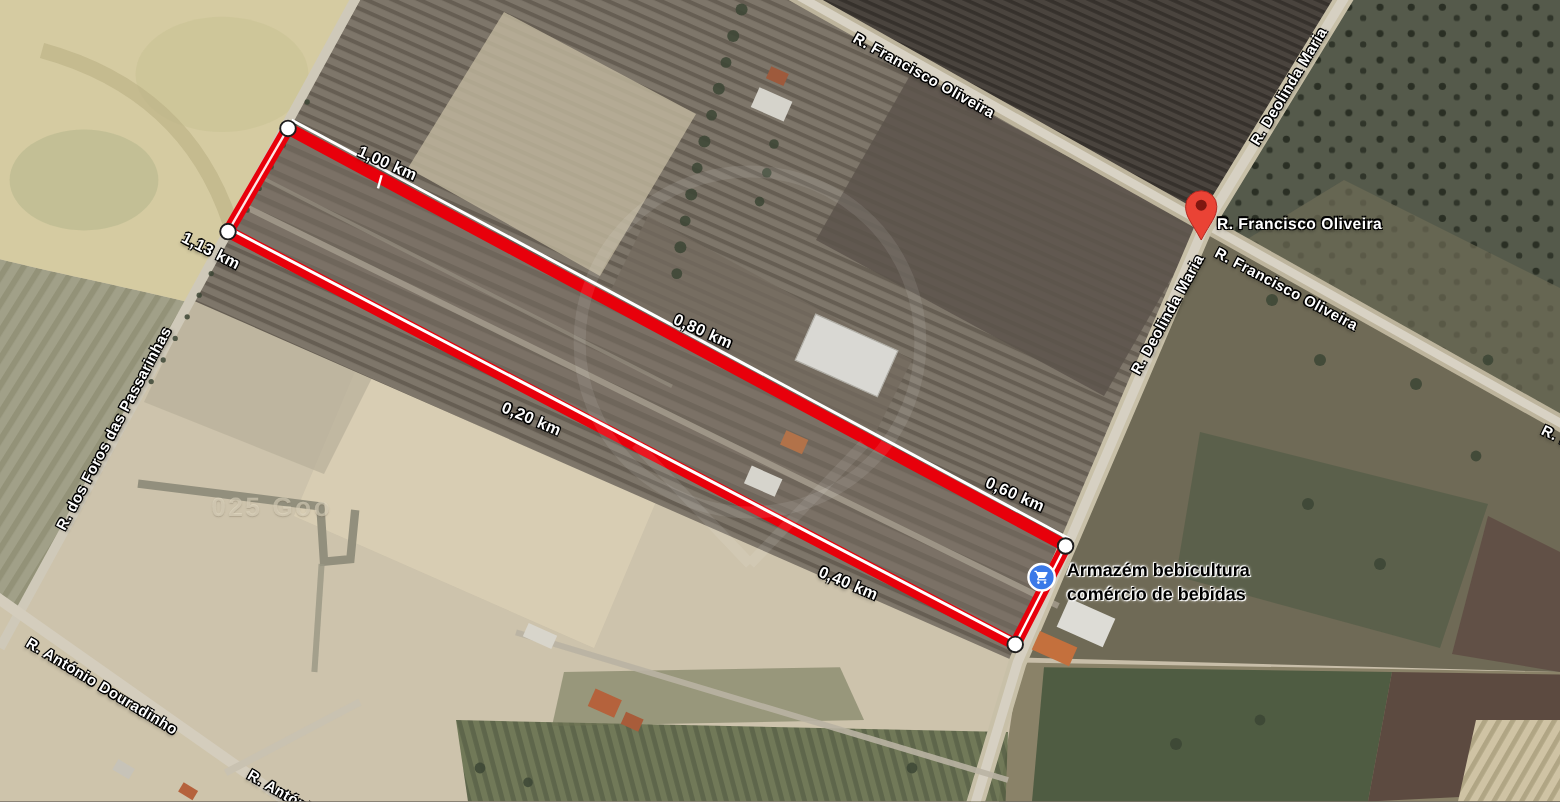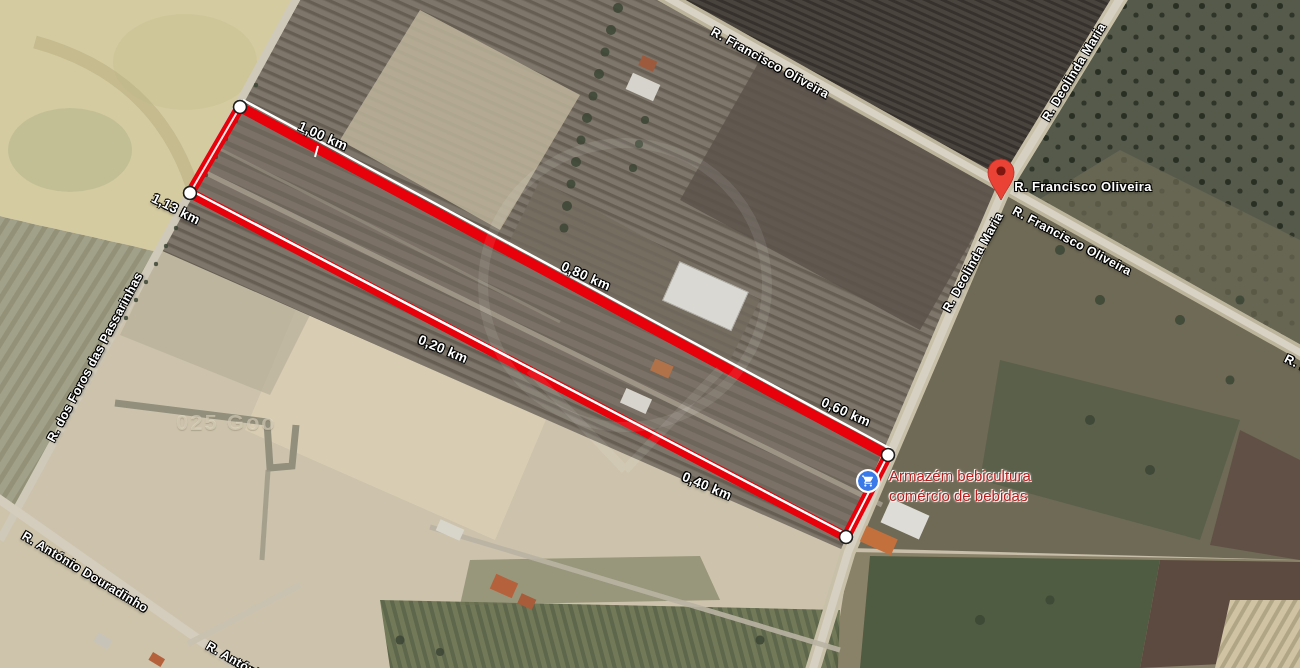--- a/index.html
+++ b/index.html
@@ -24,21 +24,21 @@
   
   .slabel,.dist{
     position:absolute;z-index:6;white-space:nowrap;color:#fff;font-weight:bold;
     text-shadow:-1px -1px 0 #000,1px -1px 0 #000,-1px 1px 0 #000,1px 1px 0 #000,0 2px 3px rgba(0,0,0,.45);
     letter-spacing:.4px;
   }
   .slabel{font-size:12.5px;}
   .dist{font-size:13.5px;}
   .poi-label{
     position:absolute;left:889px;top:466px;z-index:7;
-    font-size:15px;font-weight:normal;color:#b91c1c;line-height:20px;
+    font-size:15px;font-weight:bold;color:#000000;line-height:20px;
     text-shadow:0 0 2px #fff,0 0 3px #fff,1px 1px 0 rgba(255,255,255,.9),-1px -1px 0 rgba(255,255,255,.9);
     white-space:nowrap;
   }
 </style>
 </head>
 <body>
 
 <div id="map-canvas">
 
   <svg id="terrain-svg" width="1300" height="668" viewBox="0 0 1300 668">

